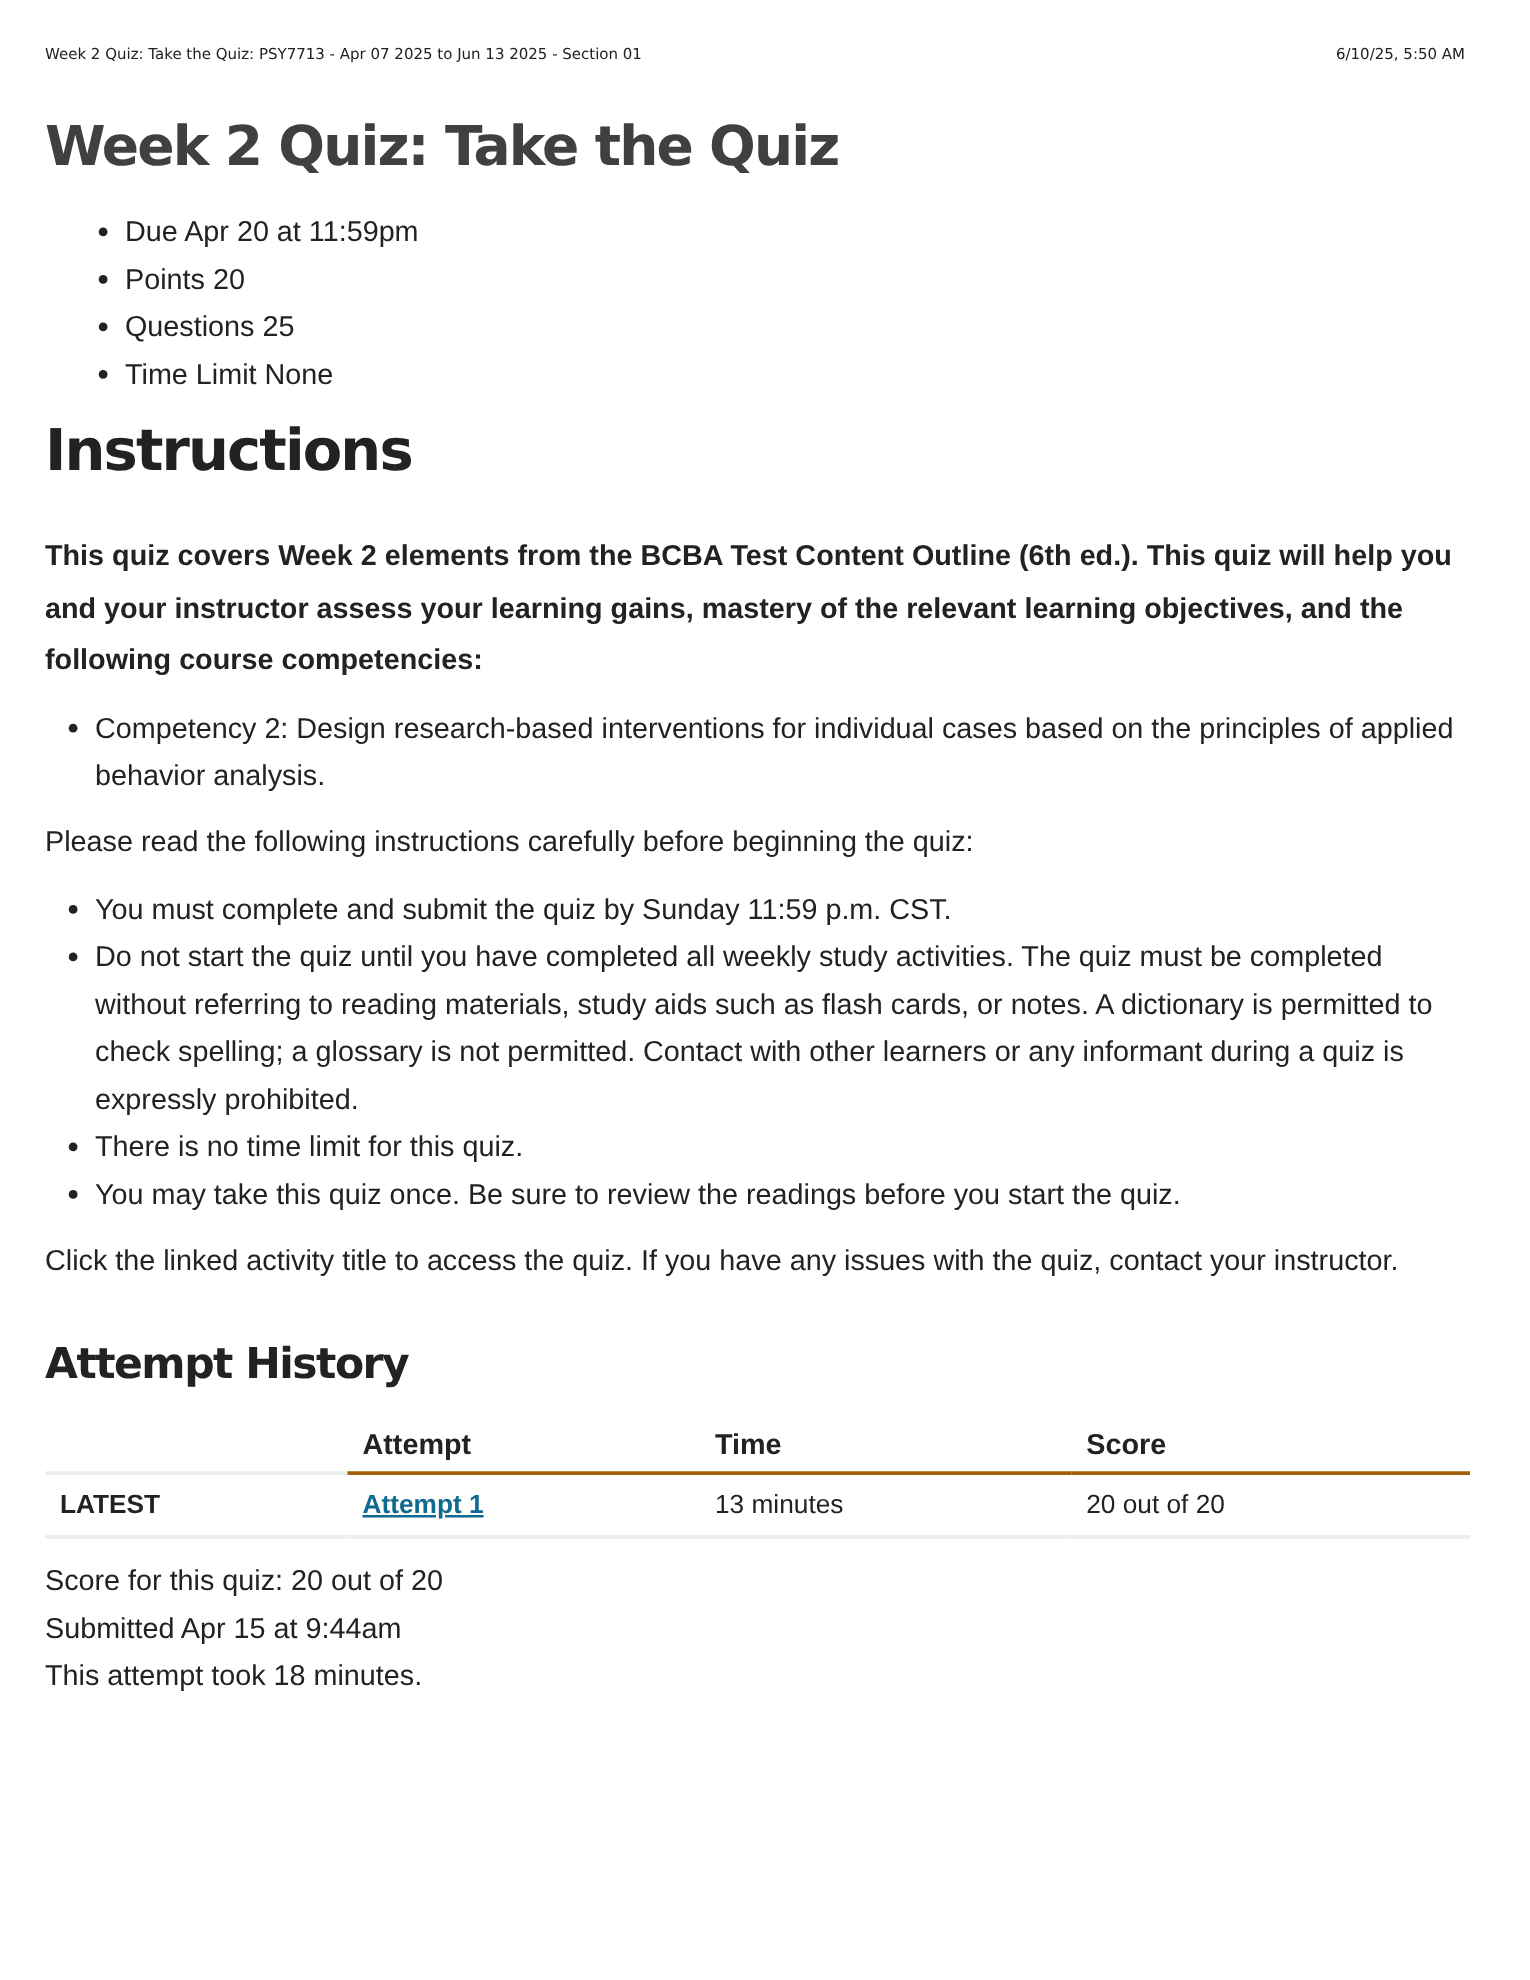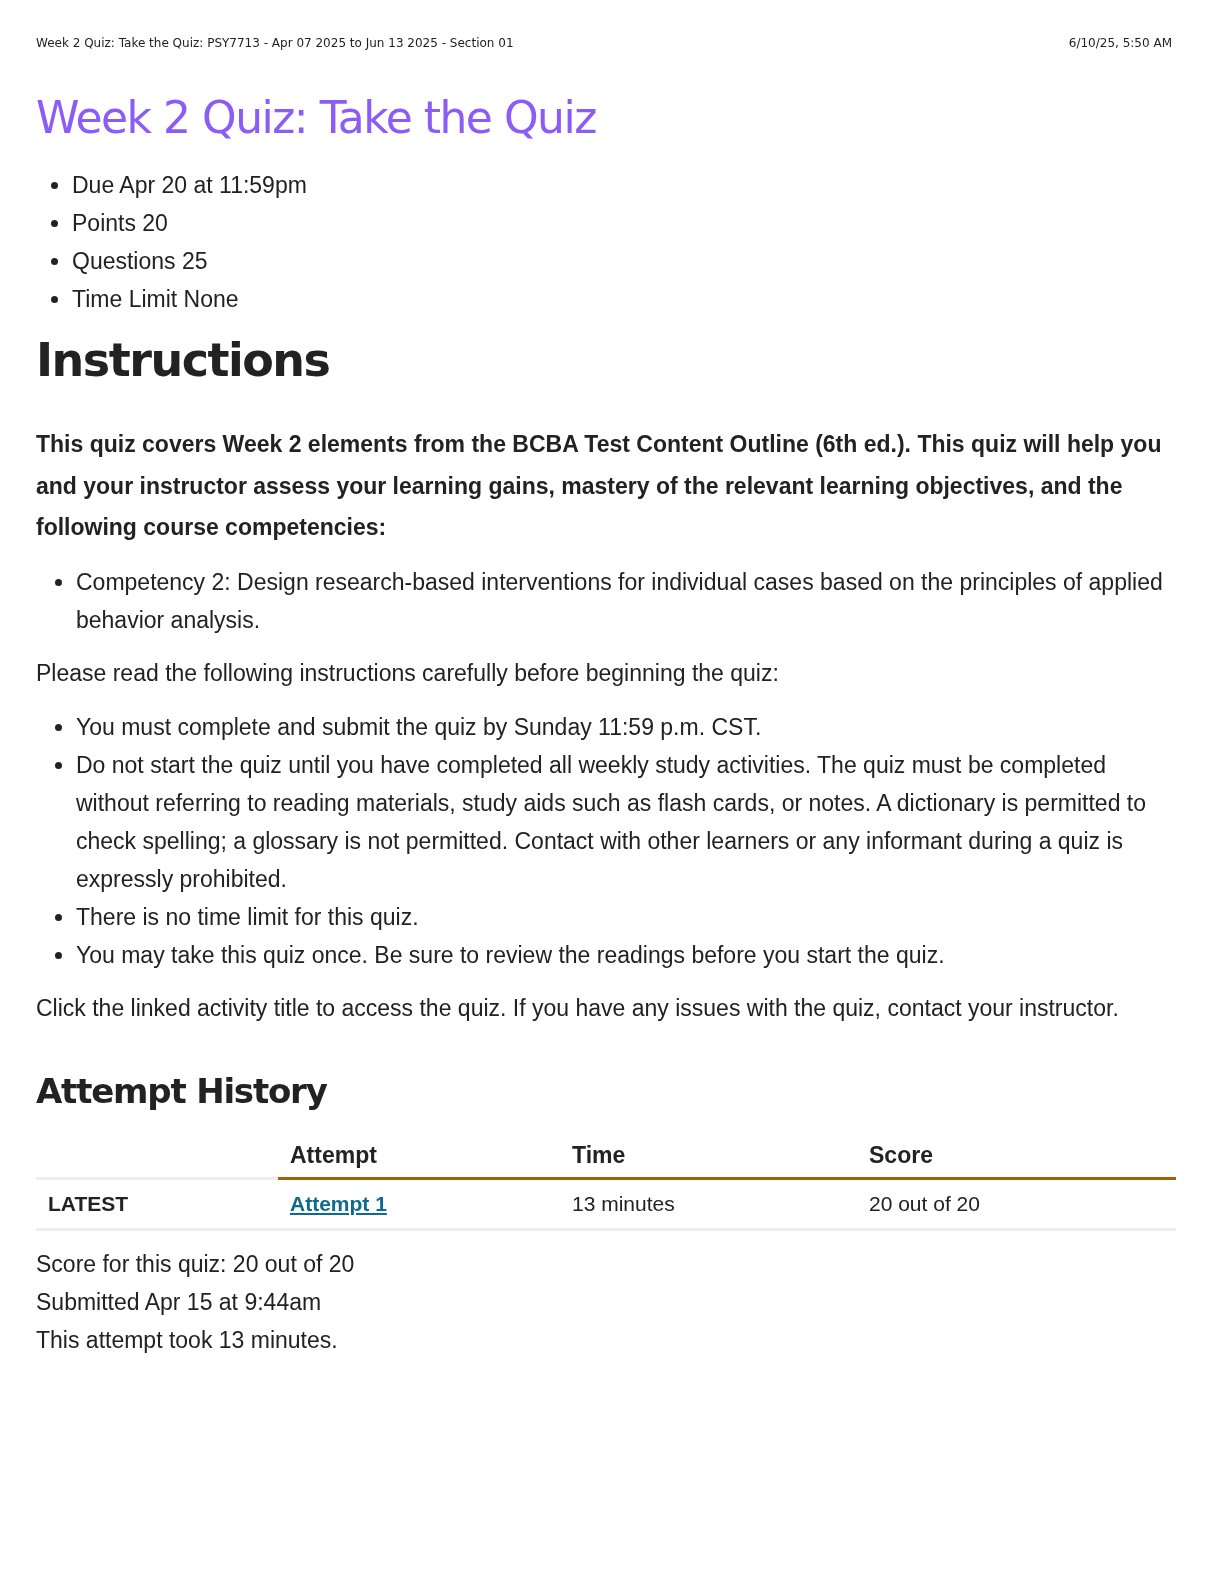--- a/index.html
+++ b/index.html
@@ -1,23 +1,23 @@
 <!DOCTYPE html>
 <html><head>
 <meta charset="utf-8">
 <style>
   html, body { margin: 0; padding: 0; background: #ffffff; }
   body { width: 1224px; height: 1584px; position: relative; font-family: "Liberation Sans", sans-serif; color: #222222; overflow: hidden; }
   .hdr { position: absolute; top: 36px; font-family: "DejaVu Sans", sans-serif; font-size: 12px; color: #222; }
   .hdr.left { left: 36px; }
   .hdr.right { right: 52px; }
   .content { position: absolute; left: 36px; top: 88px; width: 1140px; }
-  h1.title { margin: 0; font-family: "DejaVu Sans", sans-serif; font-weight: normal; font-size: 44px; letter-spacing: -1.5px; color: #8b5cf6; line-height: 60px; }
+  h1.title { margin: 0; font-family: "DejaVu Sans", sans-serif; font-weight: bold; font-size: 44px; letter-spacing: -1.5px; color: #404040; line-height: 60px; }
   ul.meta { margin: 18px 0 0 0; padding-left: 36px; font-size: 23px; line-height: 38px; }
-  ul.meta li { padding-left: 0; }
+  ul.meta li { padding-left: 0; margin-left: 28px; }
   h2.sec { margin: 14px 0 0 0; font-family: "DejaVu Sans", sans-serif; font-weight: bold; font-size: 46px; letter-spacing: -1.5px; color: #222; line-height: 56px; }
   p.body { margin: 0; font-size: 23px; line-height: 41.5px; }
   p.intro { margin-top: 36px; font-weight: bold; }
   ul.list { margin: 14px 0 14px 0; padding-left: 40px; font-size: 23px; line-height: 38px; }
   p.follow { margin-top: 0; }
   h3.sub { margin: 38px 0 0 0; font-family: "DejaVu Sans", sans-serif; font-weight: bold; font-size: 34px; letter-spacing: -1.2px; line-height: 46px; color: #222; }
   table.attempts { margin-top: 20px; width: 1140px; border-collapse: collapse; font-size: 21px; }
   table.attempts th { text-align: left; font-weight: bold; font-size: 23px; padding: 8px 10px 8px 12px; height: 26px; }
   table.attempts th.blank { border-bottom: 3px solid #eeeeee; }
   table.attempts th.col { border-bottom: 3px solid #a16207; }
@@ -78,15 +78,15 @@
         <td><a class="link" href="#">Attempt 1</a></td>
         <td>13 minutes</td>
         <td>20 out of 20</td>
       </tr>
     </tbody>
   </table>
 
   <div class="summary">
     <div>Score for this quiz: 20 out of 20</div>
     <div>Submitted Apr 15 at 9:44am</div>
-    <div>This attempt took 13 minutes.</div>
+    <div>This attempt took 18 minutes.</div>
   </div>
 </div>
 
 </body></html>

